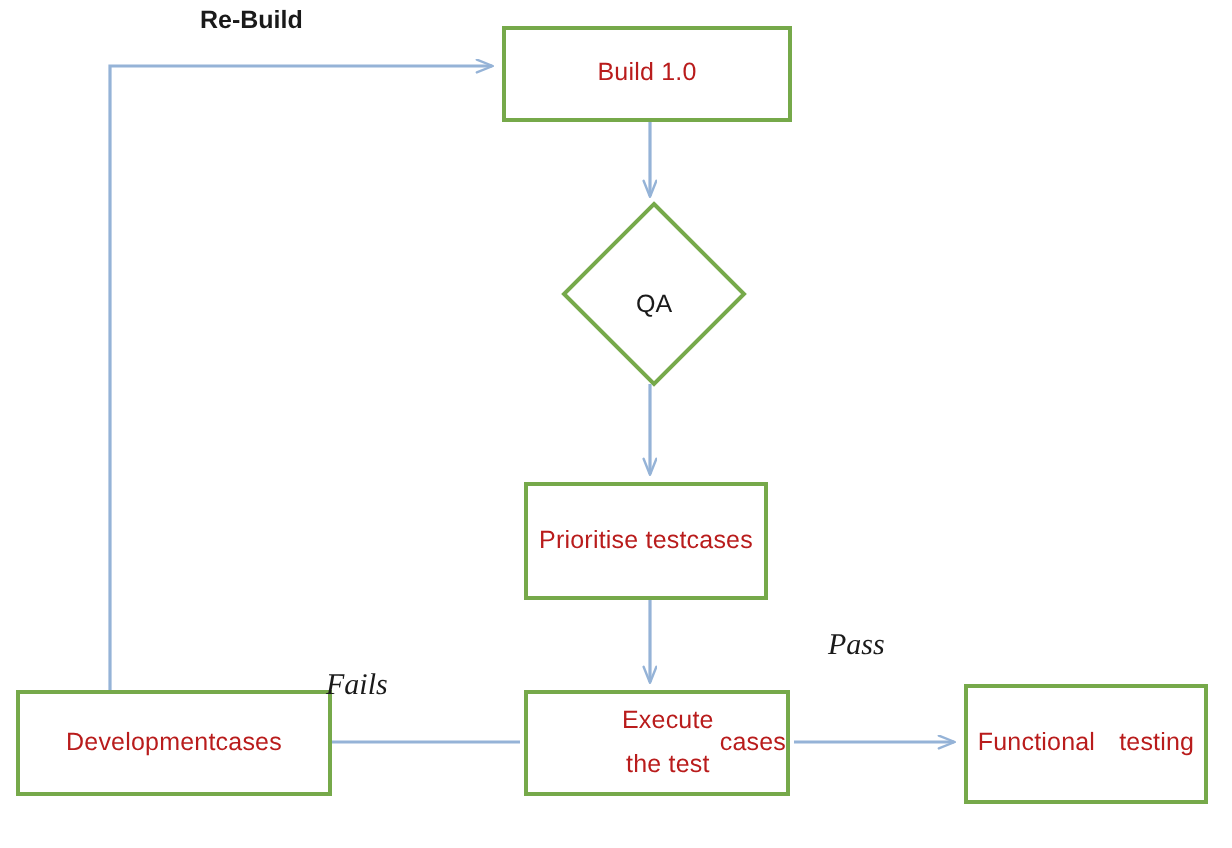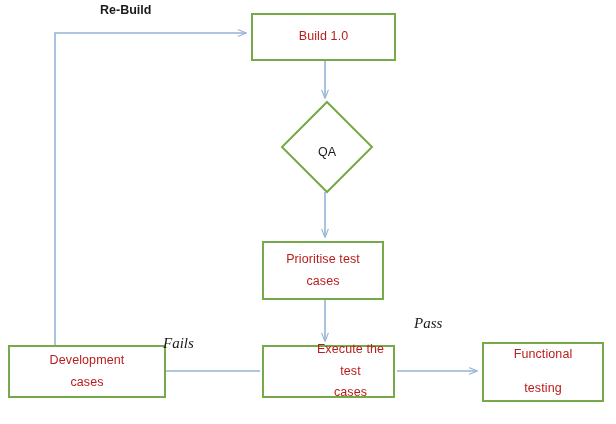--- a/index.html
+++ b/index.html
@@ -79,21 +79,21 @@
   #node-qa-label    { left: 297px; top: 133px; width: 60px;  height: 16px; }
   #node-prioritise  { left: 262px; top: 241px; width: 122px; height: 59px; }
   #node-execute     { left: 262px; top: 345px; width: 133px; height: 53px; padding-left: 44px; }
   #node-devteam     { left: 8px;   top: 345px; width: 158px; height: 53px; }
   #node-functional  { left: 482px; top: 342px; width: 122px; height: 60px; gap: 12px; }
 
   #label-rebuild    { left: 100px; top: 3px; text-align: right;   }
   #label-fails      { left: 163px; top: 315px; margin-top: 20px; }
   #label-pass       { left: 414px; top: 315px; }
 
-  .multiline { flex-direction: column; }
+  .multiline { }
   .multiline > span { display: block; }
 </style>
 </head>
 <body>
 
 <div id="diagram-root">
 
   <svg id="flow-svg" viewBox="0 0 616 424" xmlns="http://www.w3.org/2000/svg">
     <defs>
       <marker id="arrowopen" markerWidth="10" markerHeight="10" refX="8.6" refY="3.6" orient="auto" markerUnits="userSpaceOnUse">

